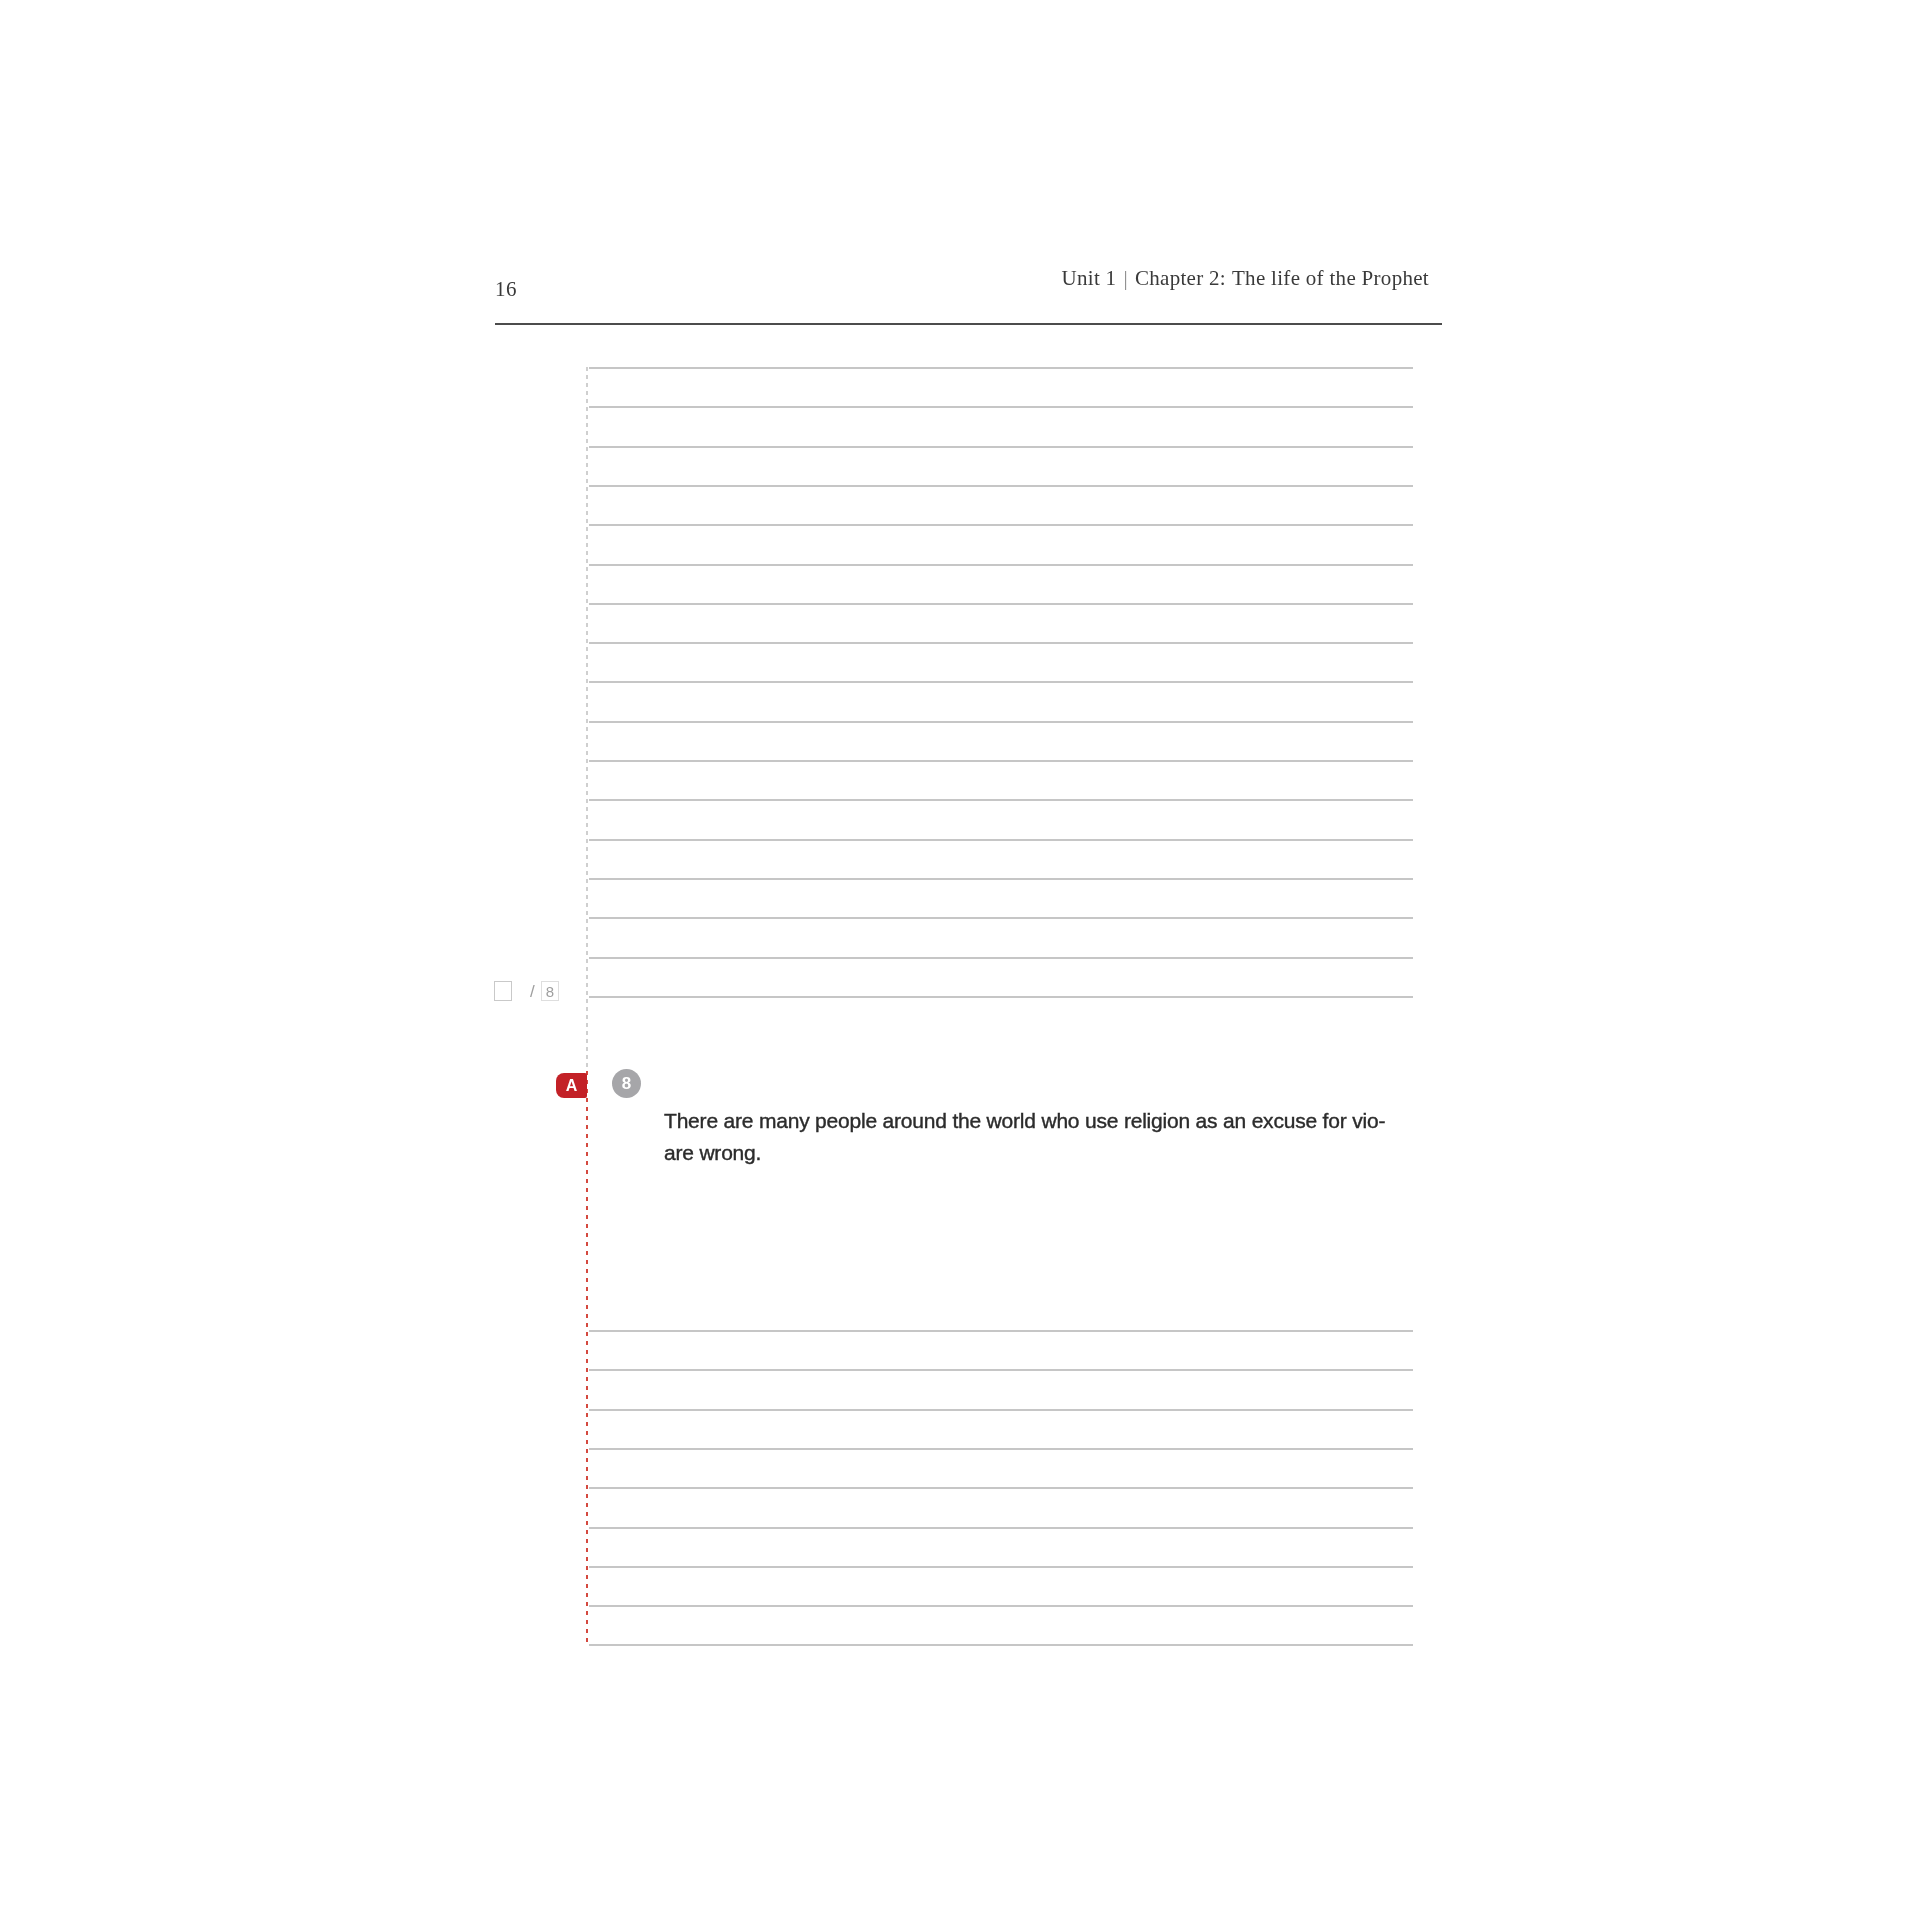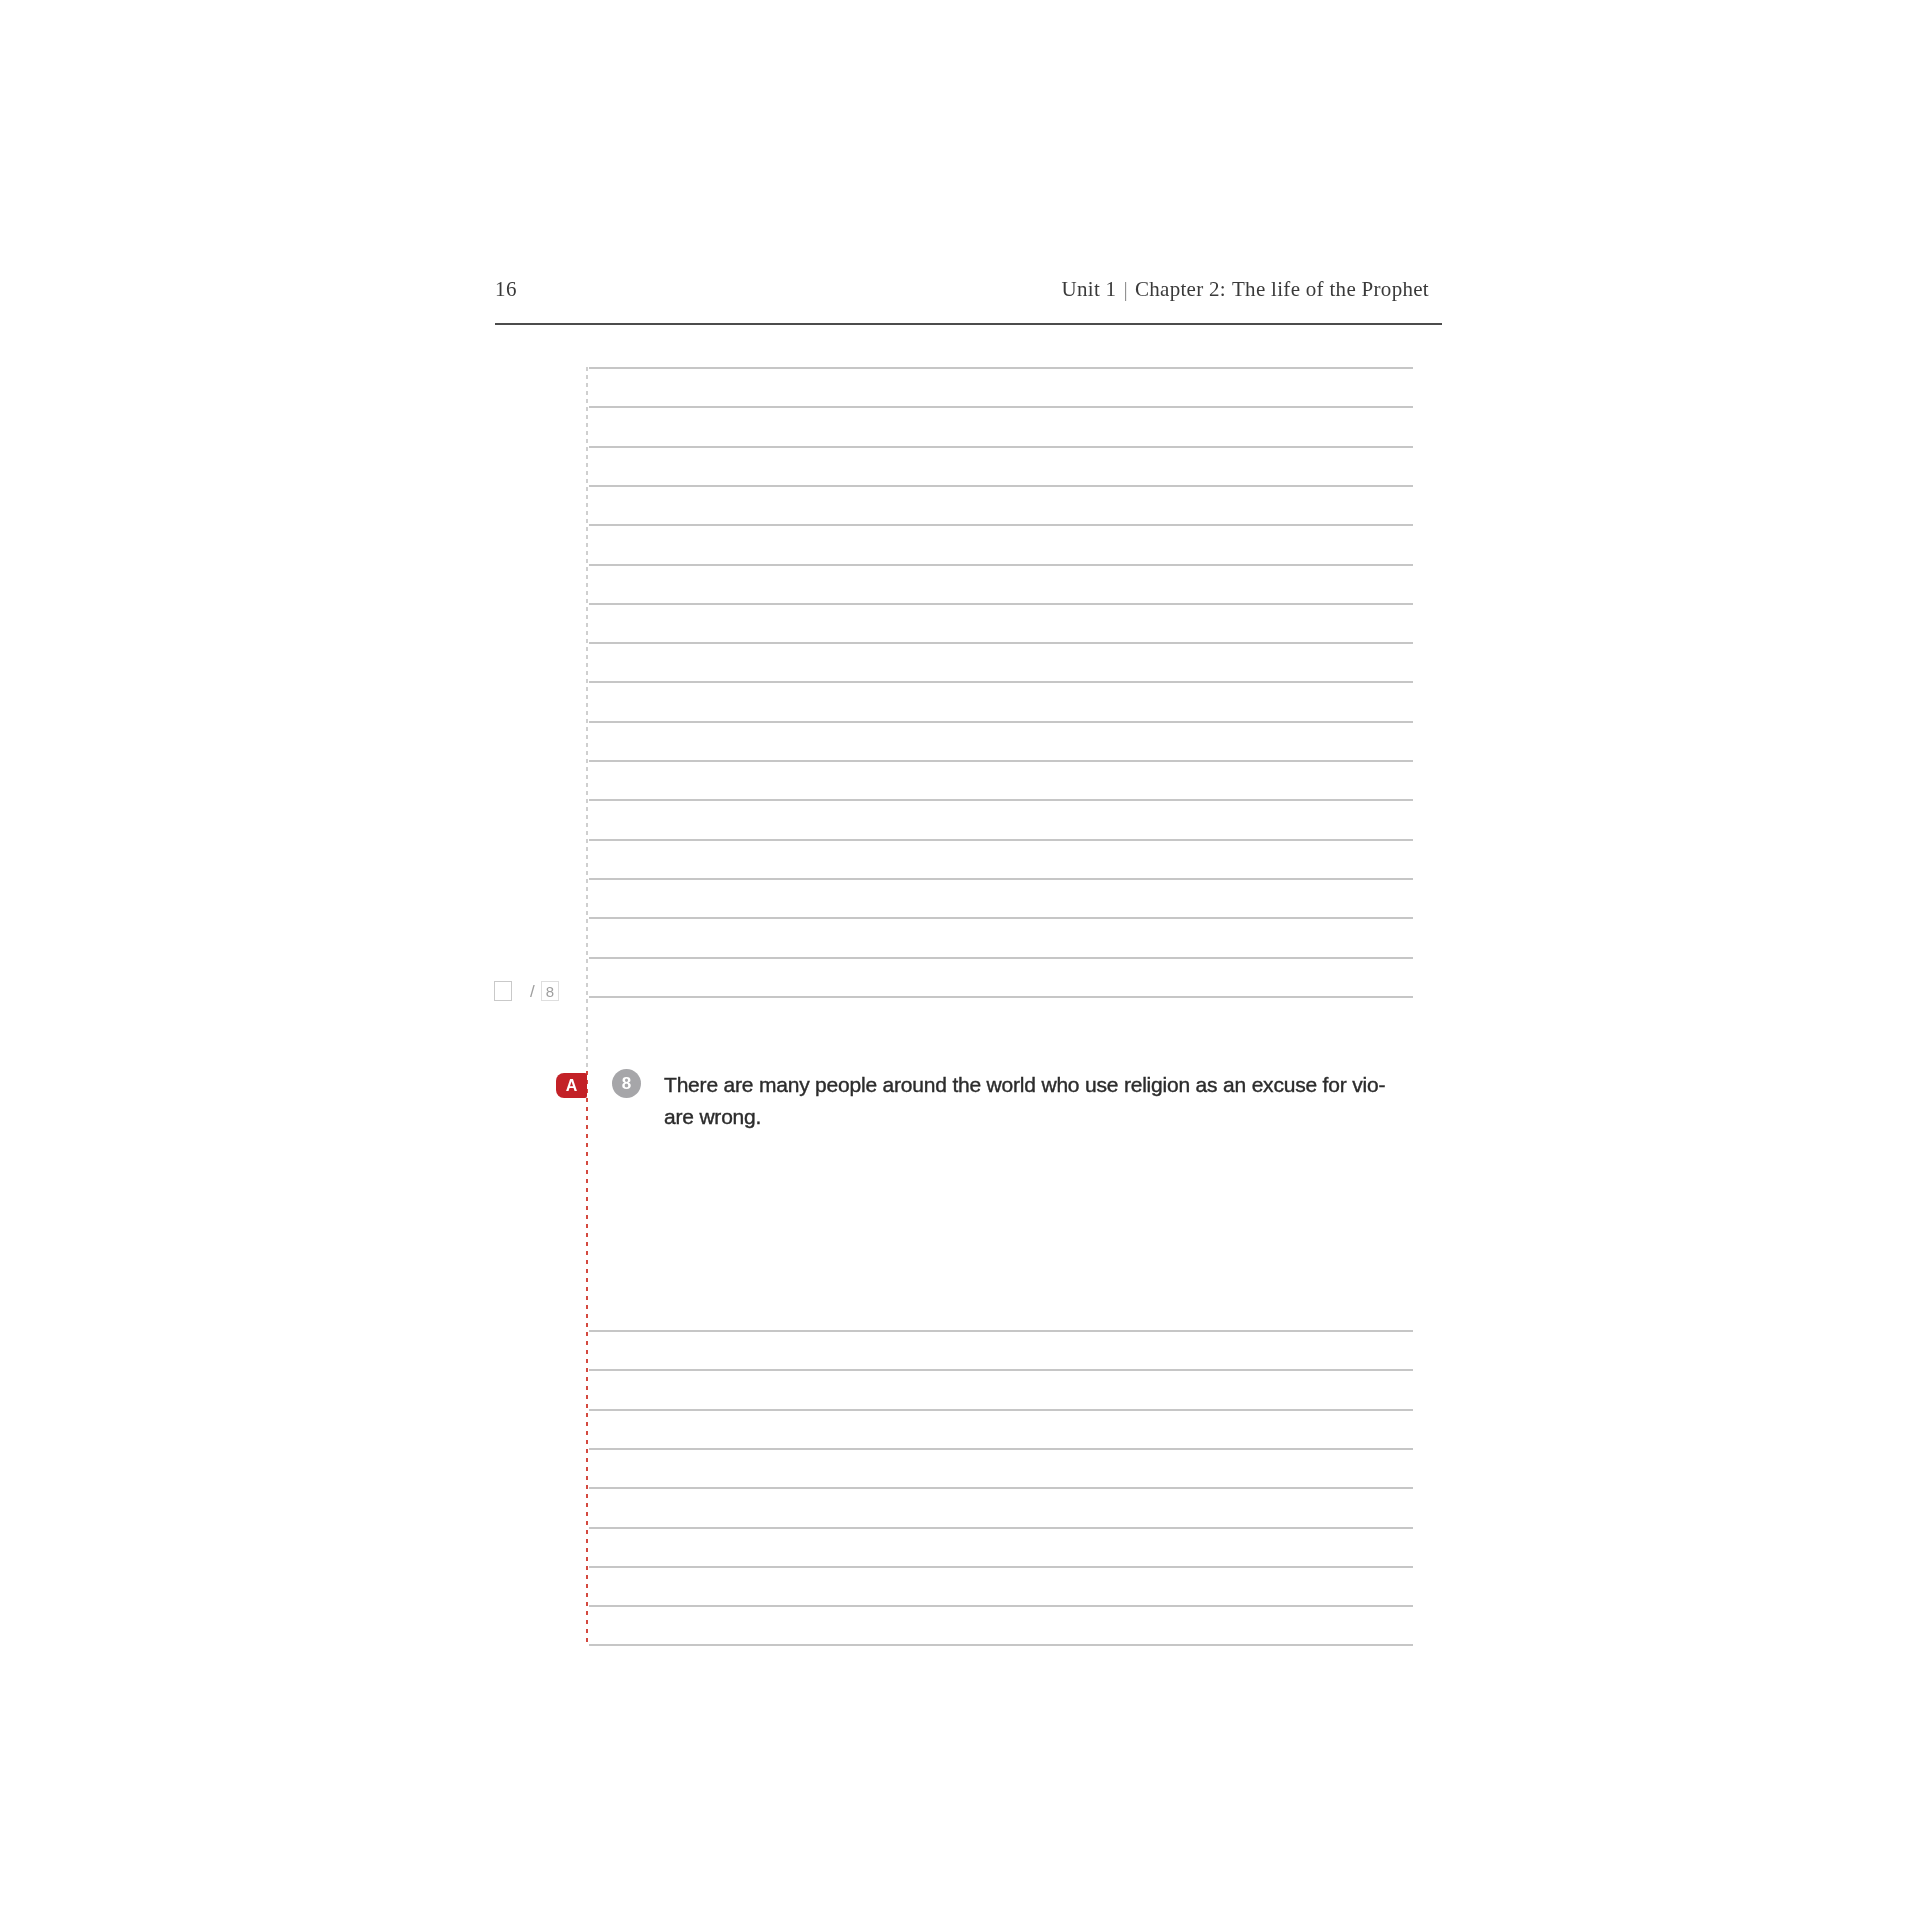--- a/index.html
+++ b/index.html
@@ -7,21 +7,21 @@
     position:relative;width:1913px;height:1927px;background:#ffffff;overflow:hidden;
     font-family:"Liberation Sans",sans-serif;
     text-decoration:underline;
   }
   
   .page-number{
     position:absolute;left:495px;top:279px;
     font:21px/1 "Liberation Serif",serif;color:var(--header-text);letter-spacing:0.5px;
   }
   .running-header{
-    position:absolute;top:279px;right:484px;white-space:nowrap;
+    position:absolute;top:268px;right:484px;white-space:nowrap;
     font:21px/1 "Liberation Serif",serif;color:var(--header-text);letter-spacing:0.3px;
   }
   .hdr-divider{color:#8a8a8a;margin:0 7px;font-weight:normal;}
   .hdr-title{margin-left:6px;}
   .header-rule{
     position:absolute;left:495px;top:323px;width:947px;height:2px;
     background:var(--rule-dark);
   }
   
   .lines{position:absolute;left:589px;width:824px;}
@@ -57,21 +57,21 @@
     position:absolute;left:612px;top:1069px;width:29px;height:29px;border-radius:50%;
     background:var(--circle-gray);color:#fff;font:bold 17px "Liberation Sans",sans-serif;
     display:flex;align-items:center;justify-content:center;
   }
   
   .question{
     position:absolute;left:664px;top:1069px;width:782px;
     font-size:21px;line-height:32px;letter-spacing:-0.2px;
   }
   .question div{white-space:nowrap;}
-  .prompt{color:var(--text-dark);-webkit-text-stroke:0.4px currentColor;}
+  .prompt{color:var(--text-dark);margin-top:36px;-webkit-text-stroke:0.4px currentColor;}
   .hint{color:var(--text-gray);-webkit-text-stroke:0.4px currentColor;}
 </style>
 </head>
 <body>
 
 <div class="canvas">
 
   <div class="page-number">16</div>
 
   <div class="running-header">

